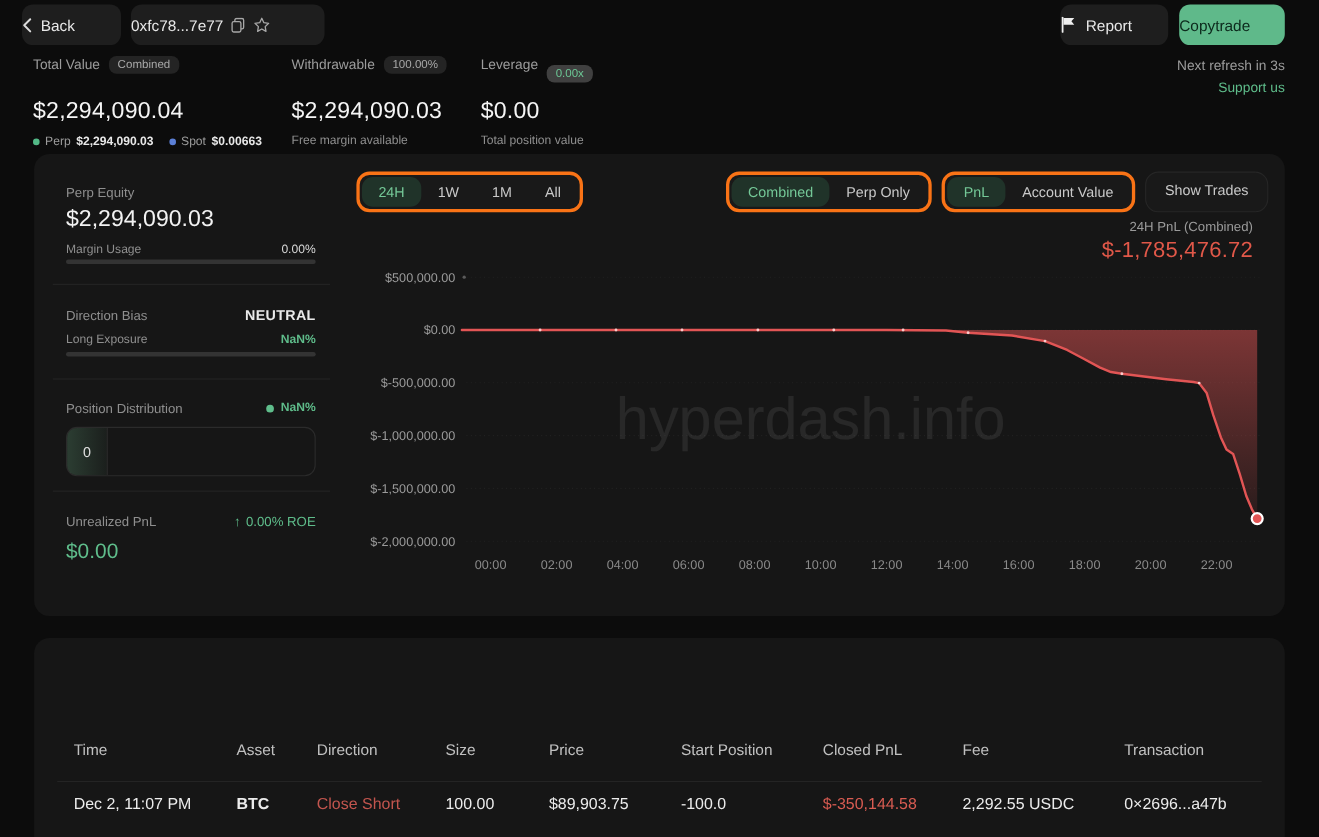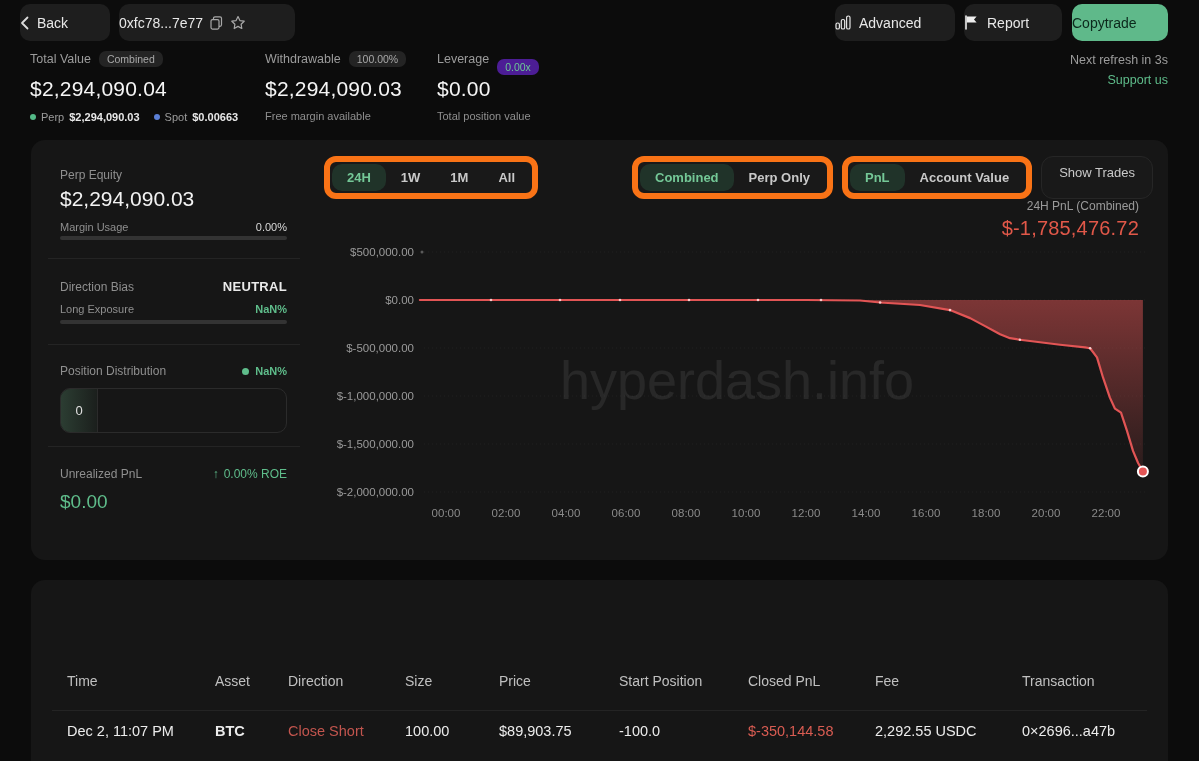--- a/index.html
+++ b/index.html
@@ -16,22 +16,22 @@
   .addr-pill { left:119px; width:176px; gap:7px; }
   .adv-btn { left:835px; width:120px; }
   .report-btn { left:964px; width:98px; }
   .copytrade-btn { left:1072px; width:96px; background:#5fb98a; color:#0c291c; font-weight:500; }
 
   
   .stat-col { position:absolute; top:50px; }
   .stat-col .lblrow { display:flex; align-items:center; gap:8px; height:18px; }
   .stat-label { font-size:12.5px; color:#9c9c9c; }
   .badge { font-size:10.5px; color:#a8a8a8; background:#242424; border-radius:7px; padding:2px 8px; }
-  .badge.green { background:#4c1d95; color:#6cc795;margin-top:16px; }
-  .stat-value { font-size:21px; color:#f5f5f5; margin-top:9px; letter-spacing:0.2px; }
+  .badge.green { background:#404040; color:#6cc795;margin-top:16px; }
+  .stat-value { font-size:21px; color:#f5f5f5; margin-top:21px; letter-spacing:0.2px; }
   .stat-sub { font-size:11px; color:#8f8f8f; margin-top:9px; }
   .bk-row { display:flex; align-items:center; gap:14px; margin-top:10px; font-size:11px; }
   .bk-item { display:flex; align-items:center; gap:5px; }
   .bk-name { color:#9c9c9c; }
   .bk-val { color:#e8e8e8; font-weight:600; }
   .dot { width:6px; height:6px; border-radius:50%; display:inline-block; }
   .dot.g { background:#53b987; } .dot.b { background:#5b7fd6; }
   .refresh-note { position:absolute; top:53px; right:31px; font-size:12.5px; color:#9c9c9c; text-align:right; }
   .support-link { position:absolute; top:73px; right:31px; font-size:12.5px; color:#5fbd8b; cursor:pointer; }
 
@@ -62,22 +62,22 @@
   .pd-dot { width:7px; height:7px; border-radius:50%; background:#5fbd8b; }
   .pd-box { top:248px; height:45px; border:1px solid #2b2b2b; border-radius:10px; overflow:hidden; display:flex; }
   .pd-cell0 { width:37px; height:100%; border-right:1px solid #2b2b2b;
               background:linear-gradient(90deg, rgba(120,200,150,0.22), rgba(120,200,150,0.05));
               display:flex; align-items:center; justify-content:center; font-size:13px; color:#e0e0e0; }
   .upnl-row { top:327px; }
   .upnl-right { font-size:12px; color:#5fbd8b; display:flex; gap:5px; align-items:center; }
   .upnl-value { top:351px; font-size:19px; color:#5fbd8b; }
 
   
-  .seg-group { display:inline-flex; align-items:flex-end; border:6px solid #f97316; border-radius:12px;
-               padding:2px; background:rgba(255,255,255,0.015);font-weight:bold; }
+  .seg-group { display:inline-flex; align-items:flex-end; border:3px solid #f97316; border-radius:12px;
+               padding:2px; background:rgba(255,255,255,0.015); }
   .seg { padding:6px 15px; font-size:13px; color:#c9c9c9; border-radius:10px; cursor:pointer; white-space:nowrap; }
   .seg.sel { background:#203329; color:#74c897; }
   .range-tabs { position:absolute; left:293px; top:16px; }
   .right-controls { position:absolute; right:15px; top:16px; display:flex; gap:9px; }
   .pill-btn { padding:8px 17px; font-size:13px; color:#c9c9c9; border:1px solid #262626; border-radius:12px;
               background:rgba(255,255,255,0.015); cursor:pointer; white-space:nowrap; }
   .pnl-head { position:absolute; right:29px; top:59px; text-align:right; }
   .pnl-head .l { font-size:12px; color:#9a9a9a; }
   .pnl-head .v { font-size:20px; color:#e15849; margin-top:4px; letter-spacing:0.2px; }
 
@@ -117,30 +117,20 @@
           <rect x="1" y="3.6" width="8" height="9.5" rx="1.5" fill="#1e1e1e" stroke="#a8a8a8" stroke-width="1.2"></rect>
         </svg>
     </span>
     <span>
       <svg width="16" height="16" viewBox="0 0 16 16">
           <path d="M8 1.6 L9.9 5.6 14.2 6.2 11.1 9.2 11.8 13.5 8 11.4 4.2 13.5 4.9 9.2 1.8 6.2 6.1 5.6 Z" fill="none" stroke="#a8a8a8" stroke-width="1.2" stroke-linejoin="round"></path>
         </svg>
     </span>
   </div>
 
-  <div class="btn adv-btn">
-    <span>
-      <svg width="16" height="15" viewBox="0 0 16 15">
-          <rect x="1" y="8" width="3.4" height="6" rx="1.6" fill="none" stroke="#e6e6e6" stroke-width="1.2"></rect>
-          <rect x="6.3" y="4.5" width="3.4" height="9.5" rx="1.6" fill="none" stroke="#e6e6e6" stroke-width="1.2"></rect>
-          <rect x="11.6" y="1" width="3.4" height="13" rx="1.6" fill="none" stroke="#e6e6e6" stroke-width="1.2"></rect>
-        </svg>
-    </span>
-    <span>Advanced</span>
-  </div>
 
   <div class="btn report-btn">
     <span>
       <svg width="15" height="15" viewBox="0 0 15 15">
           <path d="M2 14 V1" stroke="#eee" stroke-width="1.6" stroke-linecap="round"></path>
           <path d="M2.8 1.4 H12.6 L10 4.4 L12.6 7.4 H2.8 Z" fill="#eee"></path>
         </svg>
     </span>
     <span>Report</span>
   </div>

